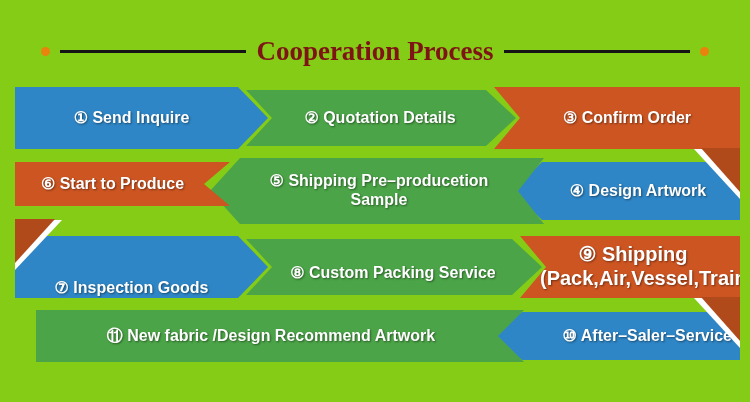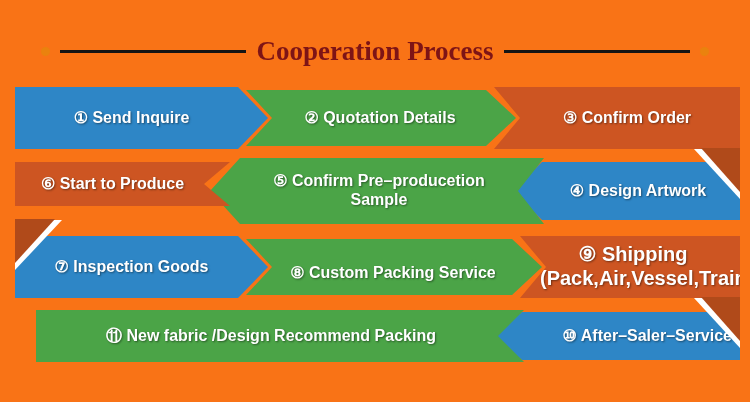--- a/index.html
+++ b/index.html
@@ -1,17 +1,17 @@
 <!DOCTYPE html>
 <html><head>
 <meta charset="utf-8">
 <style>
   html,body{margin:0;padding:0;background:#fff;}
   .canvas{
-    position:relative;width:750px;height:402px;margin:0 auto;background:#f97316;
+    position:relative;width:750px;height:402px;margin:0 auto;background:#84cc16;
     overflow:hidden;font-family:"Liberation Sans",sans-serif;
     --blue:#2e86c6;--green:#4ba447;--orange:#cd5522;--fold-orange:#b04a1a;
     --title-text:#7e1416;--accent-dot:#ea820e;
   }
   
   .title-row{position:absolute;top:36px;left:0;right:0;display:flex;align-items:center;justify-content:center;gap:10px;}
   .rule{width:186px;height:3px;background:#151515;}
   .dot{width:9px;height:9px;border-radius:50%;background:var(--accent-dot);}
   h1{margin:0;font-family:"Liberation Serif",serif;font-weight:700;font-size:27px;color:var(--title-text);white-space:nowrap;}
   
@@ -31,21 +31,21 @@
   .tip-l{clip-path:polygon(0 50%,30px 0,100% 0,100% 100%,30px 100%);}
   .tip-l-notch-r{clip-path:polygon(0 50%,30px 0,100% 0,calc(100% - 26px) 50%,100% 100%,30px 100%);}
   .flat-l-notch-r{clip-path:polygon(0 0,100% 0,calc(100% - 26px) 50%,100% 100%,0 100%);}
   
   .s1{left:15px;top:87px;width:253px;height:62px;padding:0 28px 0 8px;}
   .s2{left:246px;top:90px;width:270px;height:56px;padding:0 30px 0 28px;}
   .s3{left:494px;top:87px;width:246px;height:62px;padding:0 8px 0 28px;}
   .s4{left:512px;top:162px;width:228px;height:58px;padding:0 8px 0 32px;}
   .s5{left:210px;top:158px;width:334px;height:66px;padding:0 28px 0 32px;}
   .s6{left:15px;top:162px;width:215px;height:44px;padding:0 28px 0 8px;}
-  .s7{left:15px;top:236px;width:253px;height:62px;padding:0 28px 0 8px;}
+  .s7{left:15px;top:236px;width:253px;height:62px;padding:0 28px 0 8px;align-items:flex-end;}
   .s8{left:246px;top:239px;width:296px;height:56px;padding:12px 30px 0 28px;}
   .s9{left:520px;top:236px;width:220px;height:62px;padding:0 20px 0 26px;font-size:20px;}
   .s10{left:492px;top:312px;width:248px;height:48px;padding:0 8px 0 32px;justify-content:flex-end;}
   .s11{left:36px;top:310px;width:488px;height:52px;padding:0 28px 0 10px;}
   .s5 .label{max-width:248px;display:inline-block;}
   .s9 .label{max-width:186px;display:inline-block;}
   
   .fold{position:absolute;z-index:3;background:var(--fold-orange);filter:drop-shadow(1px 2px 2px rgba(0,0,0,.25));}
   .fold-back{position:absolute;z-index:2;background:#fff;}
   .tri-r{clip-path:polygon(0 0,100% 0,100% 100%);}
@@ -80,21 +80,21 @@
     <span class="label">③ Confirm Order</span>
   </div>
 
   <div class="fold-back tri-r foldA-back"></div>
   <div class="fold tri-r foldA"></div>
 
   <div class="banner c-blue tip-l s4">
     <span class="label">④ Design Artwork</span>
   </div>
   <div class="banner c-green tip-l-notch-r s5">
-    <span class="label">⑤ Confirm Pre–producetion Sample</span>
+    <span class="label">⑤ Shipping Pre–producetion Sample</span>
   </div>
   <div class="banner c-orange flat-l-notch-r s6">
     <span class="label">⑥ Start to Produce</span>
   </div>
 
   <div class="fold-back tri-l foldB-back"></div>
   <div class="fold tri-l foldB"></div>
 
   <div class="banner c-blue tip-r s7">
     <span class="label">⑦ Inspection Goods</span>
@@ -106,16 +106,16 @@
     <span class="label">⑨ Shipping (Pack,Air,Vessel,Train)</span>
   </div>
 
   <div class="fold-back tri-r foldC-back"></div>
   <div class="fold tri-r foldC"></div>
 
   <div class="banner c-blue tip-l s10">
     <span class="label">⑩ After–Saler–Service</span>
   </div>
   <div class="banner c-green flat-l-notch-r s11">
-    <span class="label">⑪ New fabric /Design Recommend Packing</span>
+    <span class="label">⑪ New fabric /Design Recommend Artwork</span>
   </div>
 
 </div>
 
 </body></html>

